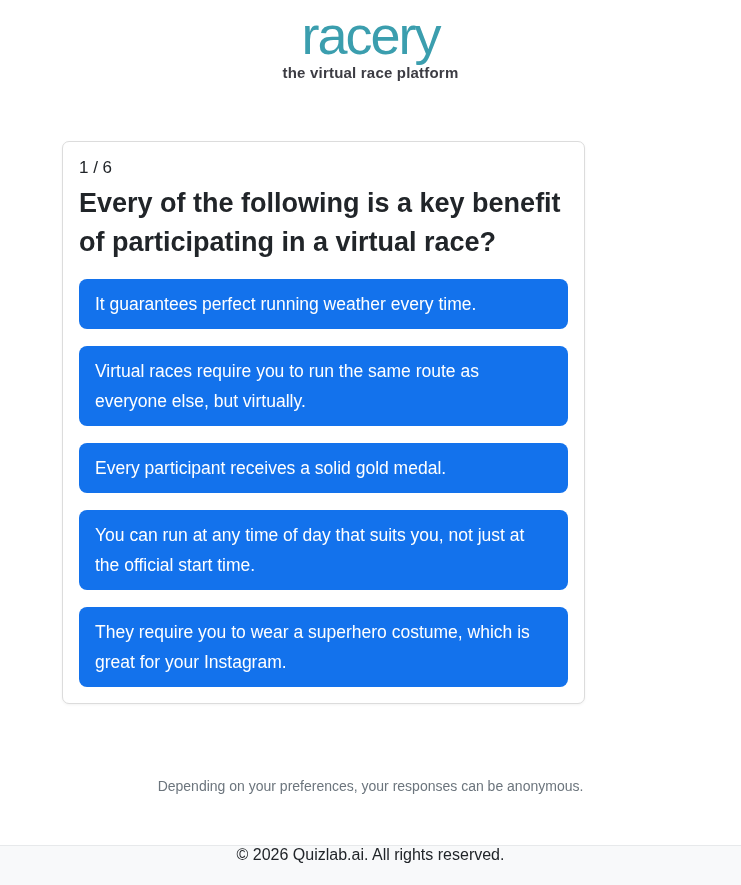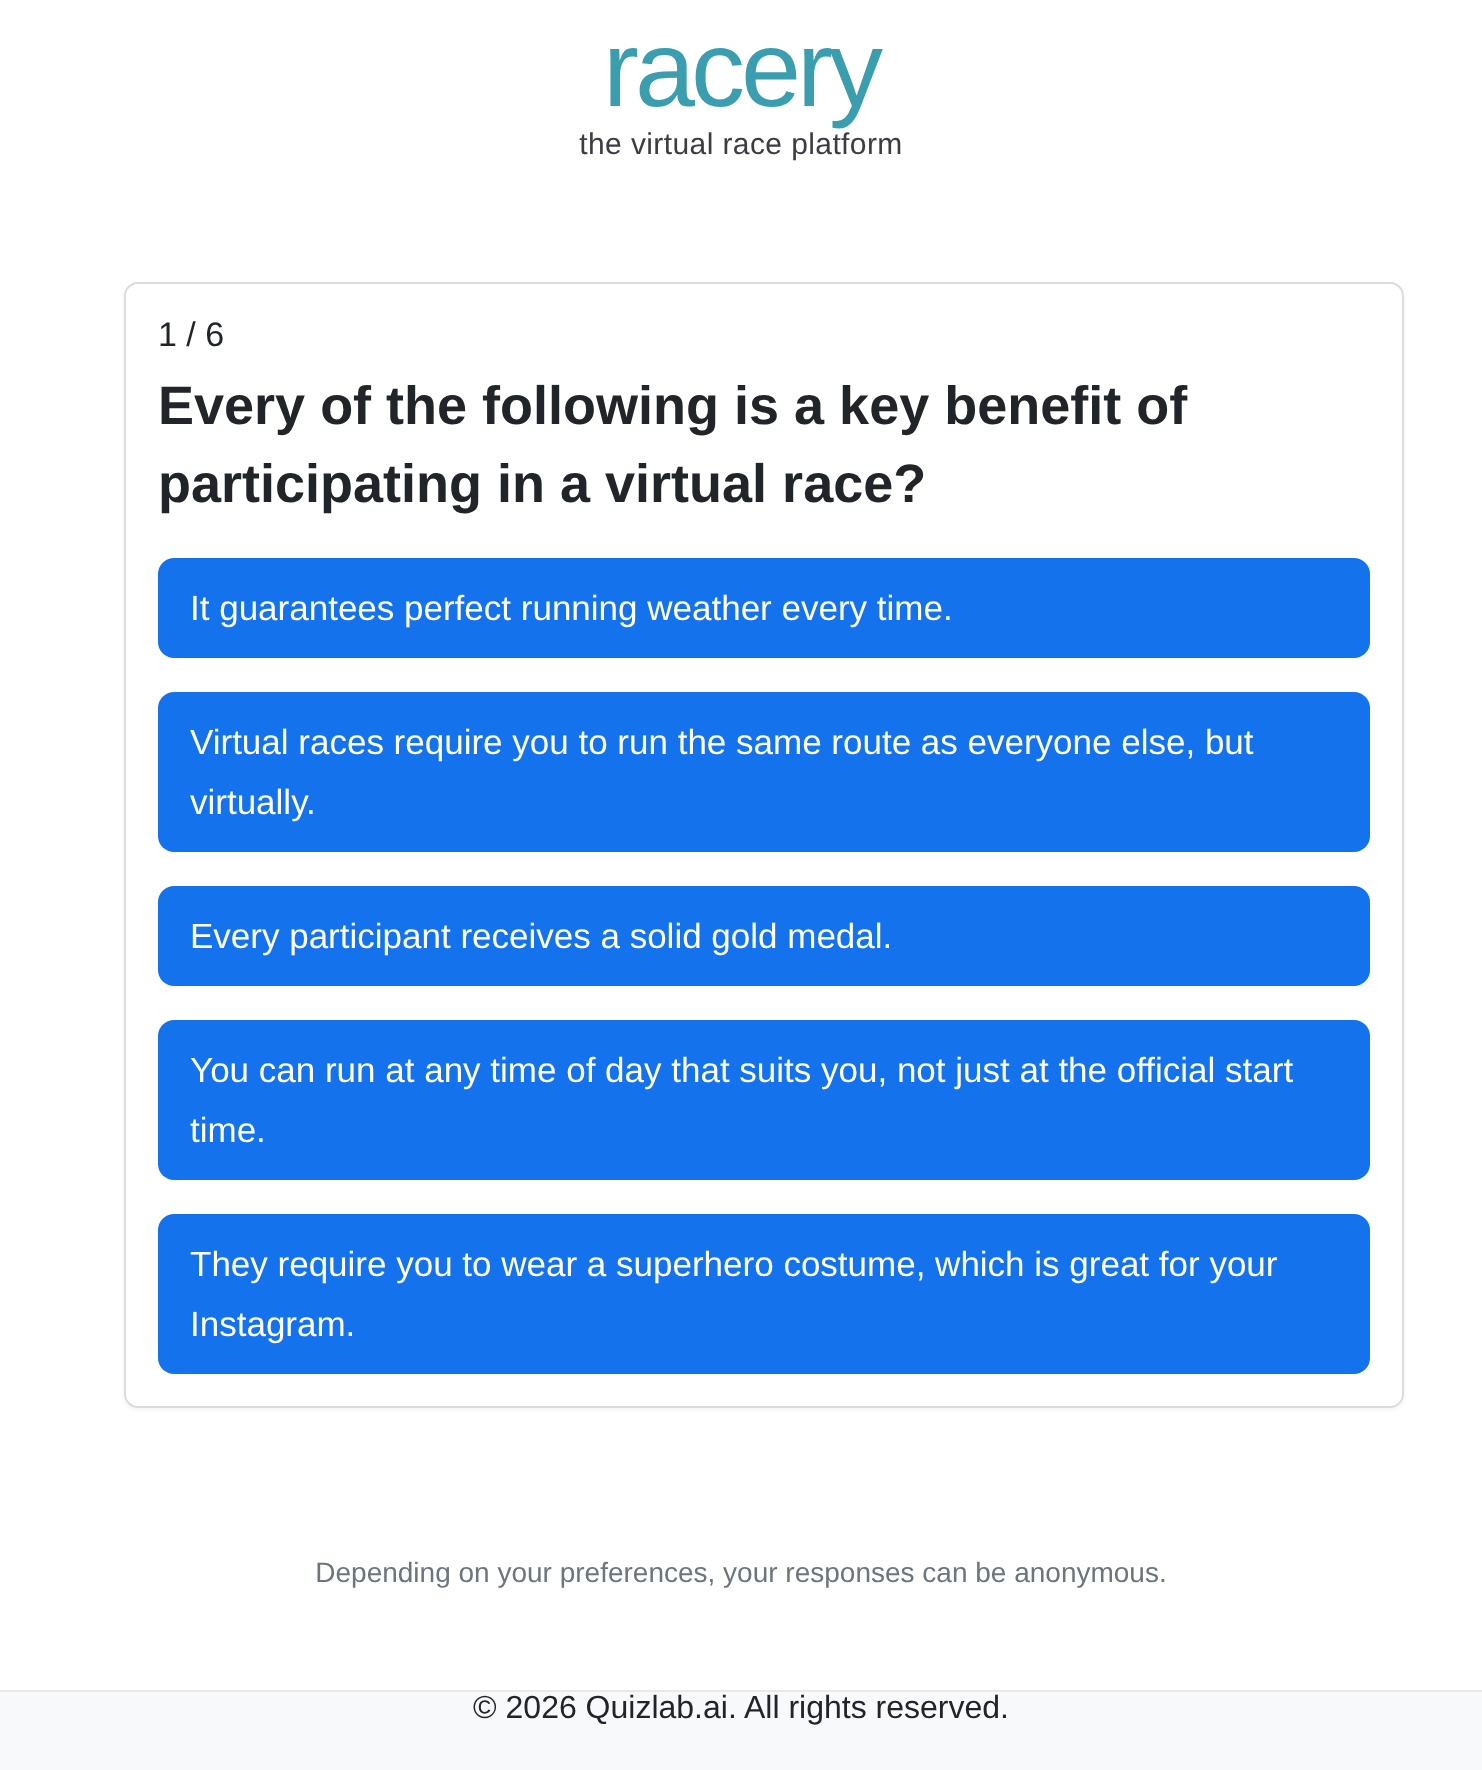--- a/index.html
+++ b/index.html
@@ -20,32 +20,32 @@
   .brand {
     font-size: 54px;
     font-weight: 400;
     letter-spacing: -2px;
     color: #3b9eae;
     line-height: 1.0;
     display: inline-block;
   }
   .tagline {
     font-size: 15px;
-    font-weight: 400;
+    font-weight: 700;
     color: #3c3c43;
     letter-spacing: 0.2px;
     margin-top: 2px;
   }
 
   
   .card {
     position: absolute;
     left: 62px;
     top: 141px;
-    width: 640px;
+    width: 523px;
     background: #ffffff;
     border: 1px solid #dcdcdc;
     border-radius: 7px;
     box-shadow: 0 1px 3px rgba(0,0,0,0.05);
     padding: 16px 16px 16px 16px;
   }
   .progress {
     font-size: 17px;
     color: #212529;
     margin-bottom: 6px;

